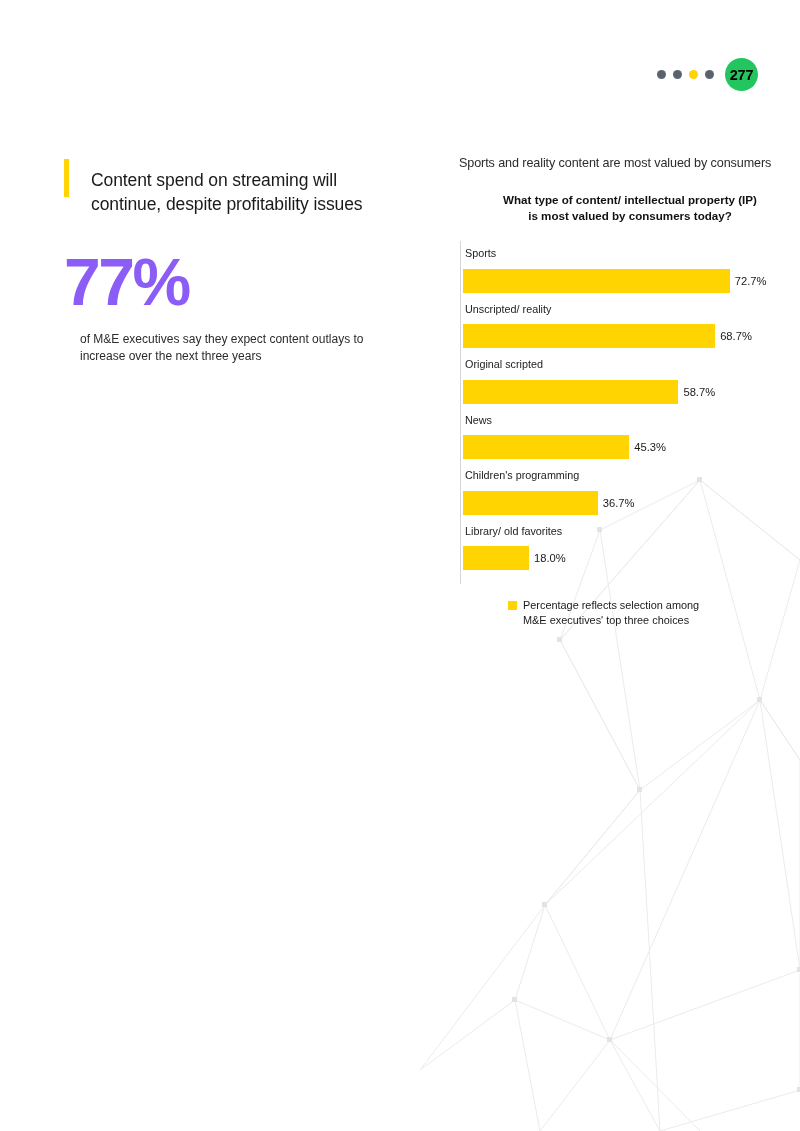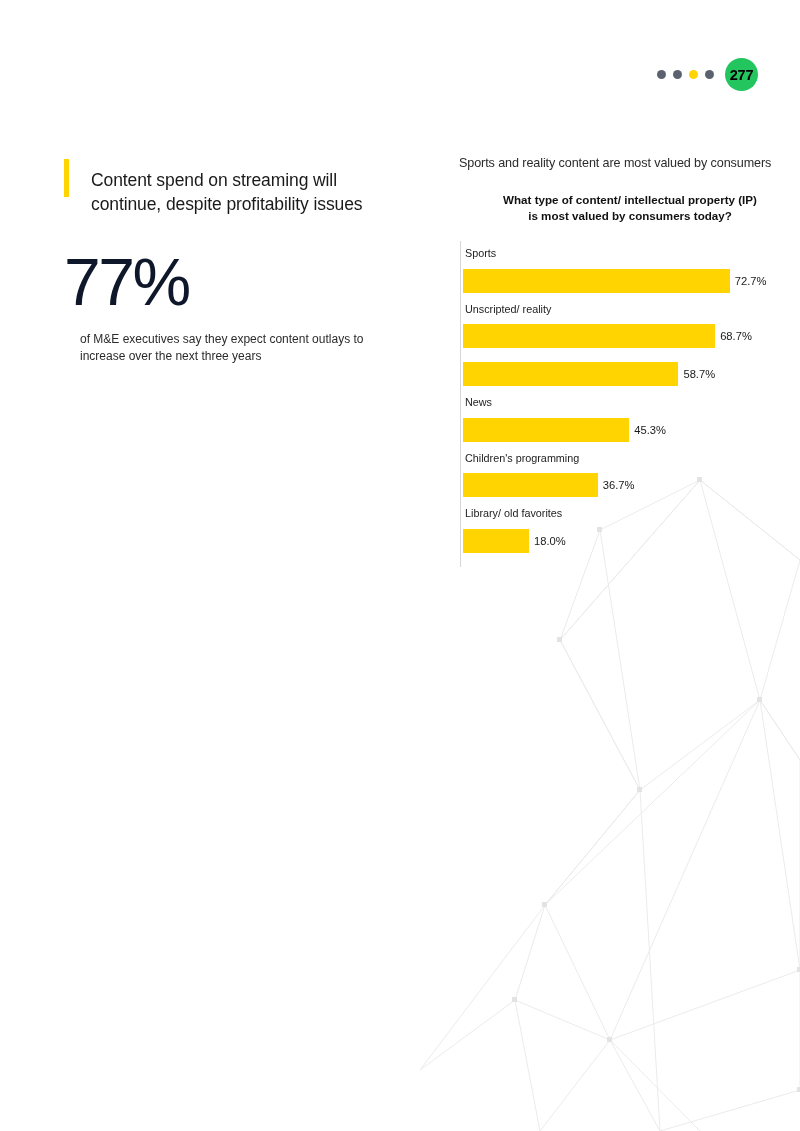--- a/index.html
+++ b/index.html
@@ -83,23 +83,23 @@
     font-weight: normal;
     color: #1a1a1a;
     margin: 12px;
     letter-spacing: -0.1px;
   }
 
   .stat-block { margin-top: 22px; }
   .stat-number {
     font-size: 66px;
     line-height: 0.98;
-    font-weight: normal;
+    font-weight: bold;
     letter-spacing: -2.5px;
-    color: #0f172a;
+    color: #8b5cf6;
     margin: 0 0 8px 0;
   }
   .stat-caption {
     font-size: 12px;
     line-height: 1.45;
     color: #2b2b2b;
     margin: 16px;
     max-width: 320px;
   }
   #stat-block-2 { margin-top: 36px; }
@@ -259,20 +259,21 @@
 
     <div class="bar-row">
       <p class="bar-label">Unscripted/ reality</p>
       <div class="bar-line">
         <div class="bar-fill" style="width: 252.129px; background: rgb(255, 212, 0);"></div>
         <span class="bar-value">68.7%</span>
       </div>
     </div>
 
     <div class="bar-row">
+      <p class="bar-label">Original scripted</p>
       <div class="bar-line">
         <div class="bar-fill" style="width: 215.429px; background: rgb(255, 212, 0);"></div>
         <span class="bar-value">58.7%</span>
       </div>
     </div>
 
     <div class="bar-row">
       <p class="bar-label">News</p>
       <div class="bar-line">
         <div class="bar-fill" style="width: 166.251px; background: rgb(255, 212, 0);"></div>
@@ -292,14 +293,21 @@
       <p class="bar-label">Library/ old favorites</p>
       <div class="bar-line">
         <div class="bar-fill" style="width: 66.06px; background: rgb(255, 212, 0);"></div>
         <span class="bar-value">18.0%</span>
       </div>
     </div>
 
     <div id="bar-rows-end"></div>
   </div>
 
+  <div id="chart-legend">
+    <span id="legend-swatch"></span>
+    <span id="legend-text">
+      <span>Percentage reflects selection among</span><br>
+      <span>M&amp;E executives' top three choices</span>
+    </span>
+  </div>
 
 </div>
 
 </body></html>

